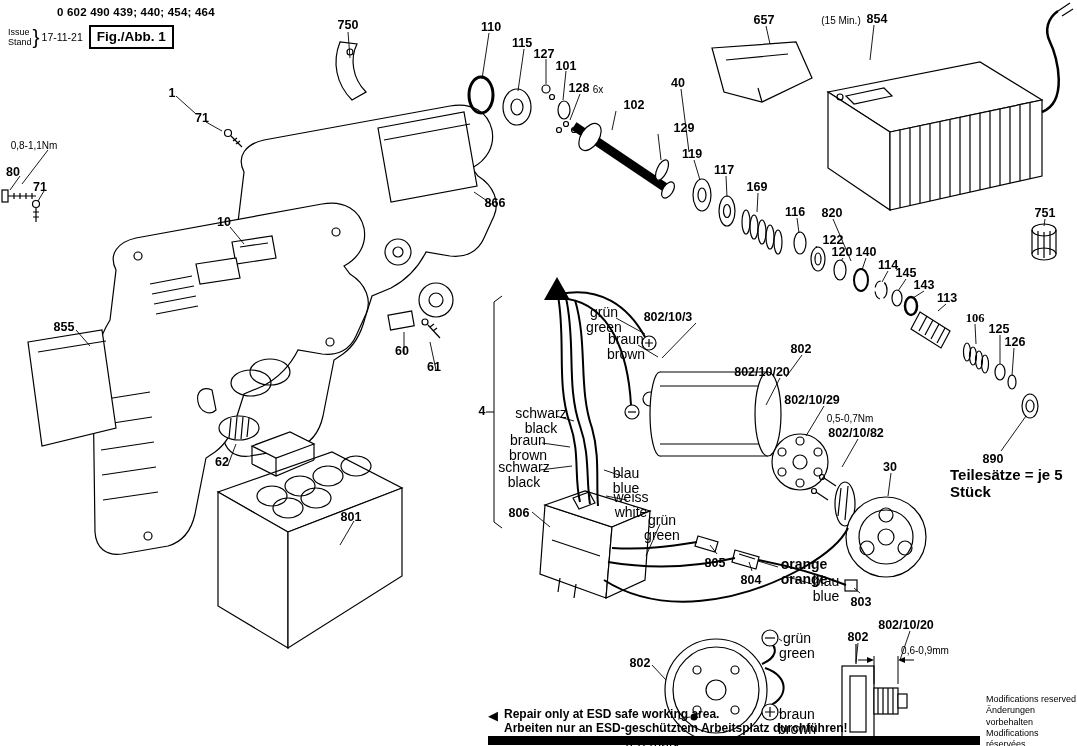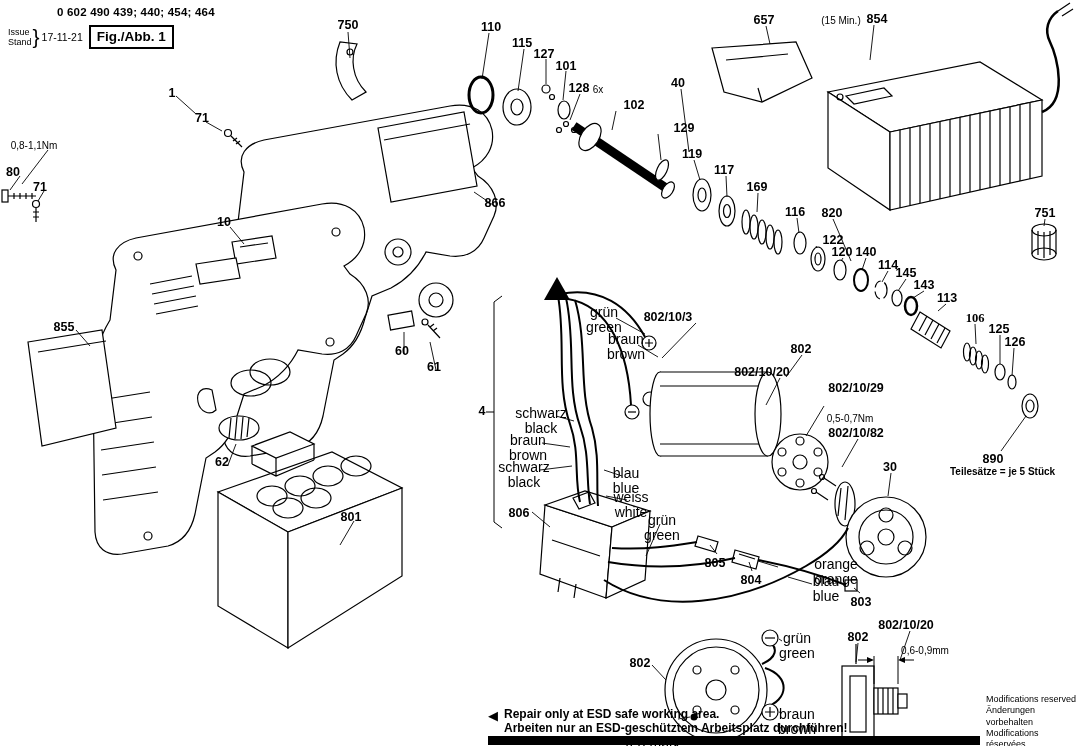--- a/index.html
+++ b/index.html
@@ -10,21 +10,21 @@
 .callout{position:absolute;transform:translateX(-50%);font-size:12px;white-space:nowrap}
 .callout.bold{font-weight:bold;font-size:12.5px}
 .callout.small{font-size:10px;font-weight:normal}
 .wire-label{position:absolute;transform:translateX(-50%);text-align:center;font-size:14px;line-height:1.08}
 .part-numbers{position:absolute;left:57px;top:6px;font-weight:bold;font-size:11.5px;letter-spacing:.2px}
 .issue-row{position:absolute;left:8px;top:25px;display:flex;align-items:center}
 .issue-stand{font-size:9px;line-height:1.15}
 .brace{font-size:21px;font-weight:400;margin:0 2px 0 1px}
 .issue-date{font-size:10.5px}
 .fig-box{border:2px solid #000;padding:0 6px;font-weight:bold;font-size:13.5px;margin-left:6px;line-height:20px}
-.legend{position:absolute;left:950px;top:466px;width:127px;font-size:10px;font-weight:bold;line-height:1.14}
+.legend{position:absolute;left:950px;top:466px;width:127px;font-size:15px;font-weight:bold;line-height:1.14}
 .legend-title{margin-bottom:1px}
 #legend-items .legend-item:last-child{padding-left:32px}
 .esd{position:absolute;left:488px;top:708px;width:492px}
 .esd-row{display:flex;gap:6px}
 .esd-arrow{font-size:13px;line-height:15px}
 .esd-text{font-weight:bold;font-size:12px;line-height:1.16}
 .esd-bar{position:absolute;left:488px;top:736px;width:492px;height:9px;background:#000}
 .mods{position:absolute;left:986px;top:694px;font-size:9px;line-height:1.25}
 </style>
 </head>
@@ -352,21 +352,21 @@
       <div class="callout bold" style="left: 351px; top: 510px;">801</div>
       <div class="callout bold" style="left: 482px; top: 404px;">4</div>
       <div class="callout bold" style="left: 495px; top: 196px;">866</div>
       <div class="callout bold" style="left: 519px; top: 506px;">806</div>
       <div class="callout bold" style="left: 715px; top: 556px;">805</div>
       <div class="callout bold" style="left: 751px; top: 573px;">804</div>
       <div class="callout bold" style="left: 861px; top: 595px;">803</div>
       <div class="callout bold" style="left: 801px; top: 342px;">802</div>
       <div class="callout bold" style="left: 668px; top: 310px;">802/10/3</div>
       <div class="callout bold" style="left: 762px; top: 365px;">802/10/20</div>
-      <div class="callout bold" style="left: 812px; top: 381px; margin-left: 44px;">802/10/29</div>
+      <div class="callout bold" style="left: 812px; top: 393px;">802/10/29</div>
       <div class="callout small" style="left: 850px; top: 413px;">0,5-0,7Nm</div>
       <div class="callout bold" style="left: 856px; top: 426px;">802/10/82</div>
       <div class="callout bold" style="left: 890px; top: 460px;">30</div>
       <div class="callout bold" style="left: 993px; top: 452px;">890</div>
       <div class="callout bold" style="left: 640px; top: 656px;">802</div>
       <div class="callout bold" style="left: 858px; top: 630px;">802</div>
       <div class="callout bold" style="left: 906px; top: 618px;">802/10/20</div>
       <div class="callout small" style="left: 925px; top: 645px;">0,6-0,9mm</div>
       <div class="wire-label" style="left: 604px; top: 305px;">
         <div class="wl">grün</div>
@@ -393,21 +393,21 @@
         <div class="wl">blue</div>
       </div>
       <div class="wire-label" style="left: 631px; top: 490px;">
         <div class="wl">weiss</div>
         <div class="wl">white</div>
       </div>
       <div class="wire-label" style="left: 662px; top: 513px;">
         <div class="wl">grün</div>
         <div class="wl">green</div>
       </div>
-      <div class="wire-label" style="left: 836px; top: 557px;">
+      <div class="wire-label" style="left: 804px; top: 557px; font-weight: bold;">
         <div class="wl">orange</div>
         <div class="wl">orange</div>
       </div>
       <div class="wire-label" style="left: 826px; top: 574px;">
         <div class="wl">blau</div>
         <div class="wl">blue</div>
       </div>
       <div class="wire-label" style="left: 797px; top: 631px;">
         <div class="wl">grün</div>
         <div class="wl">green</div>

